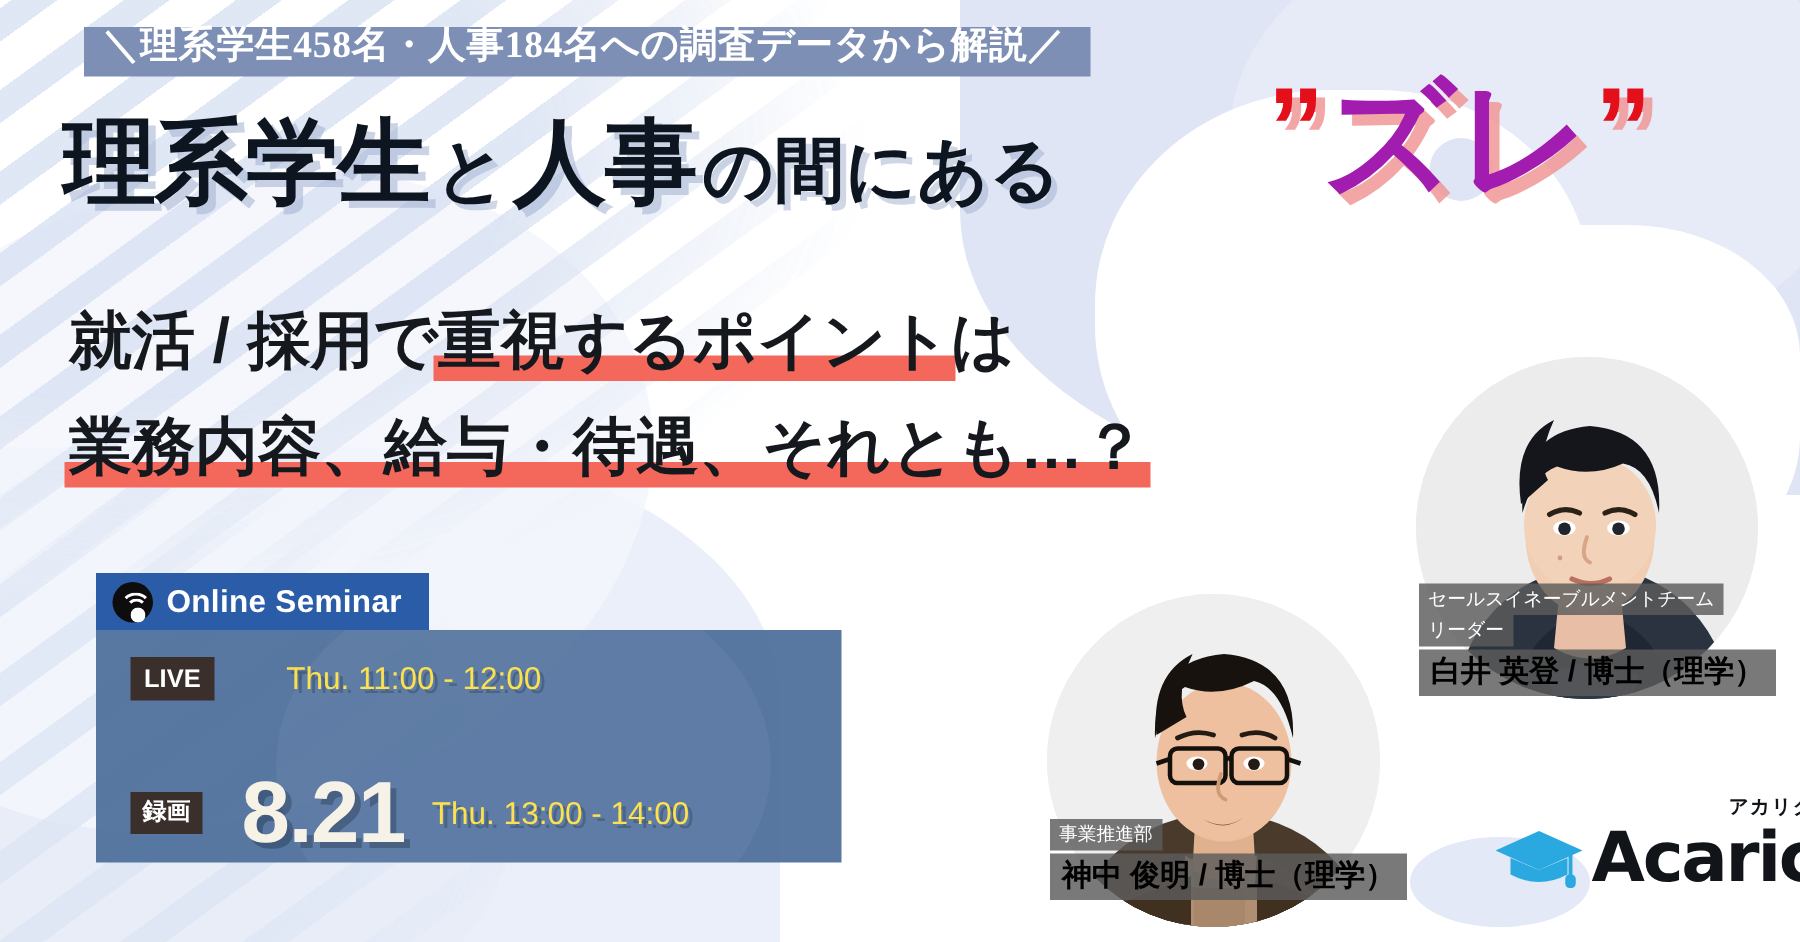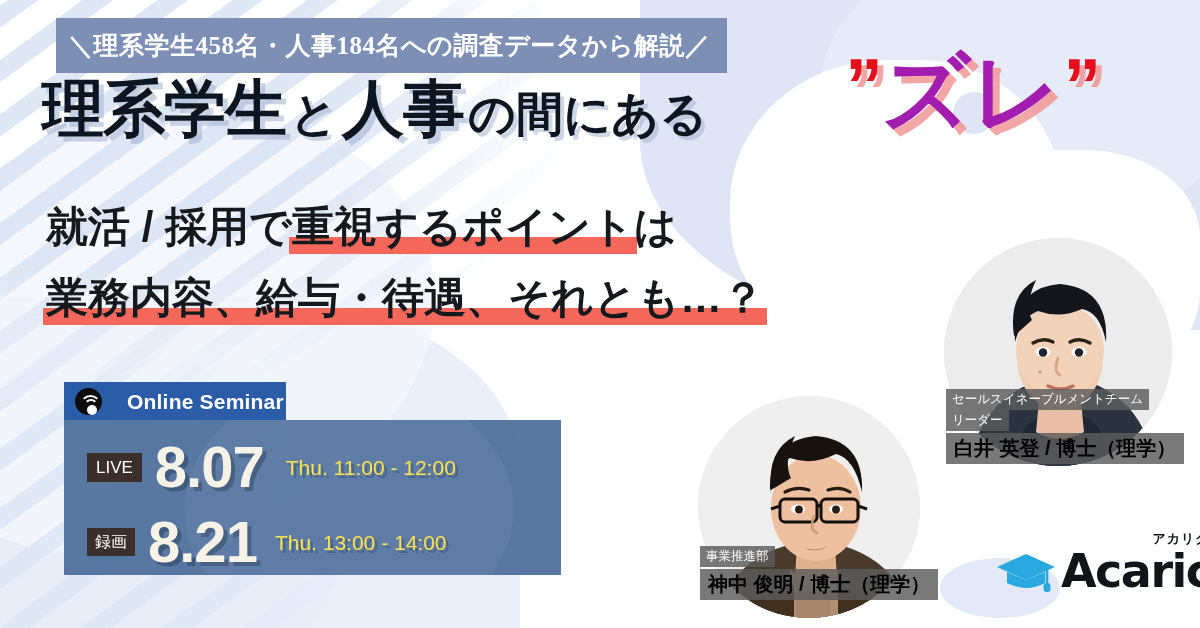--- a/index.html
+++ b/index.html
@@ -74,23 +74,23 @@
   .sw-wave{
     position:absolute;left:-120px;top:120px;width:560px;height:420px;
     background:#f3f6fc;
     border-radius:48% 52% 55% 45%;
     transform:rotate(-14deg);
     opacity:.85;
   }
 
   
   .eyebrow{
-    position:absolute;left:56px;top:18px;height:55px;
+    position:absolute;left:56px;top:18px;height:33px;
     background:#7d8fb4;
-    display:flex;align-items:center;
+    display:flex;
     padding:0 16px 0 12px;
     box-sizing:border-box;
   }
   .eyebrow-text{
     color:#ffffff;
     font-family:"Liberation Serif","DejaVu Serif",serif;
     font-weight:bold;
     font-size:25px;letter-spacing:.5px;white-space:nowrap;
     line-height:1;
   }
@@ -139,22 +139,22 @@
     content:"";position:absolute;left:-3px;right:-3px;
     bottom:-6px;height:17px;background:#f4685c;
     z-index:-1;
   }
   .sub span{position:relative;z-index:1;}
 
   
   .sem-head{
     position:absolute;left:64px;top:382px;
     height:38px;background:#2b5ca8;
-    display:flex;align-items:center;gap:25px;
-    padding:0 2px 0 11px;box-sizing:border-box;
+    display:flex;align-items:center;gap:9px;
+    padding:0 18px 0 11px;box-sizing:border-box;
   }
   .wifi-badge{
     width:27px;height:27px;border-radius:50%;
     background:#0d0d0d;position:relative;flex:0 0 auto;
   }
   .wifi-badge i{position:absolute;display:block;border-style:solid;border-color:#fff transparent transparent transparent;}
   .wifi-a1{left:5px;top:7px;width:17px;height:9px;border:2.4px solid #fff;border-bottom:none;border-radius:11px 11px 0 0;}
   .wifi-a2{left:8.5px;top:11.5px;width:10px;height:6px;border:2.2px solid #fff;border-bottom:none;border-radius:8px 8px 0 0;}
   .wifi-dot{position:absolute;left:11.6px;top:17px;width:4.6px;height:4.6px;border-radius:50%;background:#fff;}
   .sem-head-label{
@@ -169,22 +169,22 @@
     content:"";position:absolute;left:120px;top:-40px;width:330px;height:260px;
     background:rgba(255,255,255,.045);border-radius:50%;
   }
   .sem-row{
     position:absolute;left:23px;display:flex;align-items:center;
   }
   .row1{top:18px;}
   .row2{top:93px;}
   .tag{
     background:#3a2f2b;color:#ffffff;
-    font-size:17px;font-weight:normal;line-height:1;
-    padding:6px 9px;margin-right:13px;flex:0 0 auto;
+    font-size:17px;font-weight:bold;line-height:1;
+    padding:6px 9px;margin-right:26px;flex:0 0 auto;
   }
   .tag-jp{font-size:16px;padding:6px 8px;}
   .date{
     font-size:58px;font-weight:bold;color:#f7f2e6;line-height:1;
     letter-spacing:-1px;
     text-shadow:4px 4px 0 rgba(42,62,92,.5);
     font-family:"Liberation Sans","DejaVu Sans",sans-serif;
   }
   .time{
     font-size:21px;font-weight:normal;color:#fde047;line-height:1;
@@ -281,21 +281,20 @@
     <span class="wifi-badge">
       <i class="wifi-a1"></i>
         <i class="wifi-a2"></i>
         <i class="wifi-dot"></i>
     </span>
     <span class="sem-head-label">Online Seminar</span>
   </div>
   <div class="sem-body">
     <div class="sem-row row1">
       <span class="tag">LIVE</span>
-      <span class="date">8.07</span>
       <span class="time">Thu.  11:00 - 12:00</span>
     </div>
     <div class="sem-row row2">
       <span class="tag tag-jp">録画</span>
       <span class="date">8.21</span>
       <span class="time t2">Thu.  13:00 - 14:00</span>
     </div>
   </div>
 
   <div class="photo p1">

